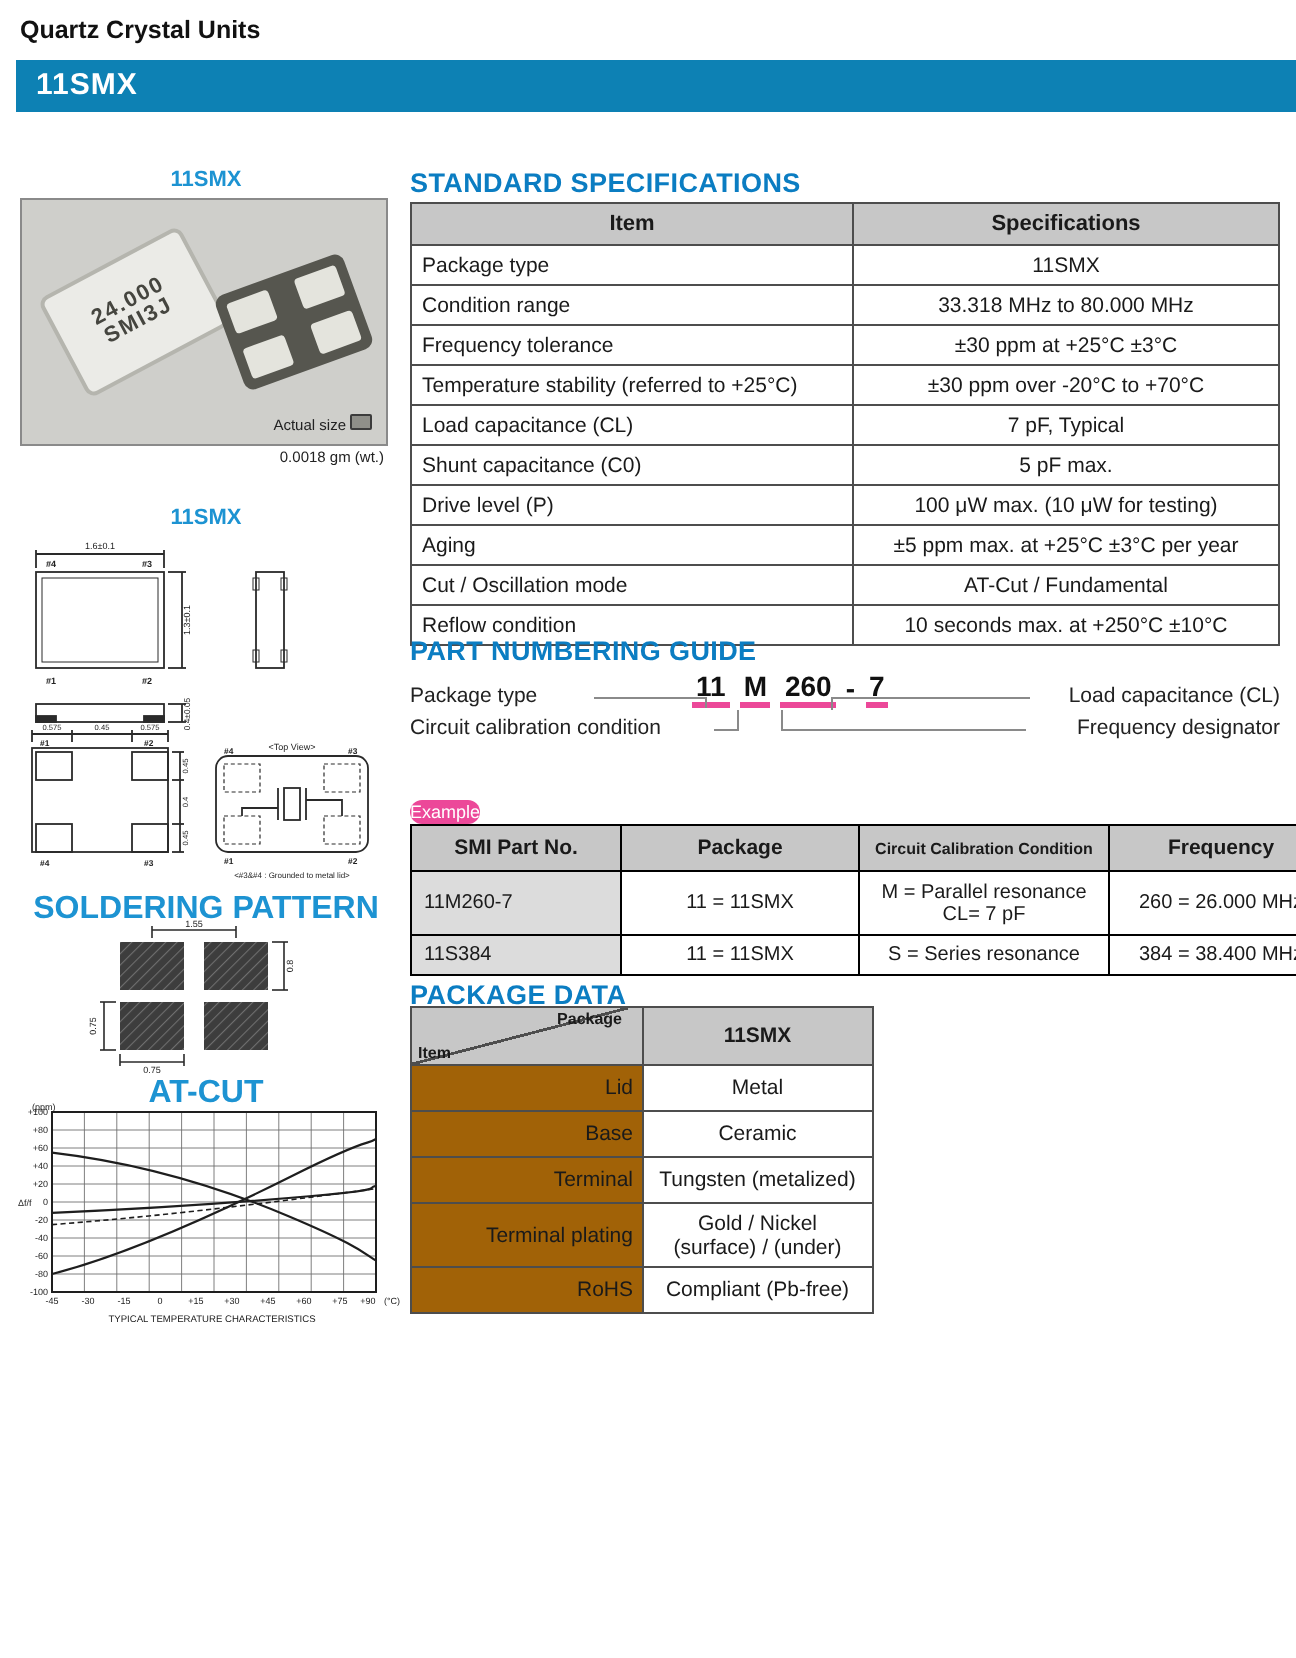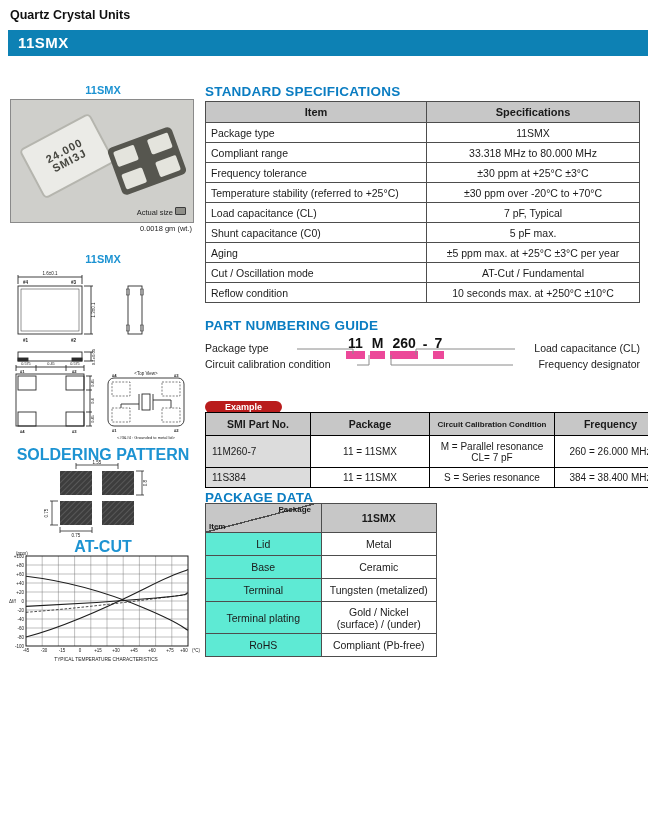--- a/index.html
+++ b/index.html
@@ -34,37 +34,37 @@
 
   .ex{width:435px;font-size:10px;table-layout:fixed;}
   .ex th,.ex td{border:1px solid #000000;padding:1px 3px;text-align:center;}
   .ex th{background:#c7c7c7;height:20px;font-size:10.5px;}
   .ex th.smallh{font-size:8px;}
   .ex td.first{background:#dcdcdc;text-align:left;padding-left:6px;}
 
   .pkg{width:232px;font-size:10.5px;table-layout:fixed;}
   .pkg th,.pkg td{border:1px solid #4d4d4d;padding:1px 4px;}
   .pkg th{background:#c7c7c7;}
-  .pkg td.item{background:#5eead4;width:104px;text-align:center;height:20px;}
+  .pkg td.item{background:#a16207;width:104px;text-align:right;height:20px;}
   .pkg td.val{text-align:center;}
   .corner{position:relative;width:108px;height:28px;background:#c7c7c7 linear-gradient(to bottom right,rgba(0,0,0,0) calc(50% - .7px),#4d4d4d calc(50% - .7px),#4d4d4d calc(50% + .7px),rgba(0,0,0,0) calc(50% + .7px));}
   .corner .ct{position:absolute;right:3px;top:1px;font-size:8px;font-weight:bold;}
   .corner .cb{position:absolute;left:3px;bottom:1px;font-size:8px;font-weight:bold;}
 
   .tapetbl{font-size:5.5px;text-align:center;table-layout:fixed;}
   .tapetbl th,.tapetbl td{border:1px solid #444;padding:0 1px;}
   .tapetbl th{height:11px;font-size:6px;}
   .tapetbl td{height:19px;}
 
   .pre{white-space:pre-line;}
 
   
-  .badge{display:inline-block;background:#b91c1c;color:#fff;font-size:9px;font-weight:bold;padding:1px 20px;border-radius:7px;}
+  .badge{display:inline-block;background:#ec4899;color:#fff;font-size:9px;font-weight:normal;padding:1px 0;border-radius:7px;}
   .pncode{font-size:14px;font-weight:bold;color:#111;display:flex;gap:5px;align-items:flex-start;}
-  .seg{border-bottom:8px solid #ec4899;padding:0 2px;line-height:15px;}
+  .seg{border-bottom:3px solid #ec4899;padding:0 2px;line-height:15px;}
   .pnlabel{font-size:10.5px;color:#222;}
 
   svg text{font-family:"Liberation Sans",sans-serif;fill:#222;}
 </style>
 </head>
 <body>
 
 <div id="page">
 
   <div class="abs doc-title" style="left:10px;top:8px;">Quartz Crystal Units</div>
@@ -356,38 +356,42 @@
     <tbody>
         <tr>
       <th class="item" style="text-align:center;">Item</th>
       <th>Specifications</th>
     </tr>
     <tr>
           <td class="item">Package type</td>
           <td class="val">11SMX</td>
         </tr>
     <tr>
-          <td class="item">Compliant range</td>
+          <td class="item">Condition range</td>
           <td class="val">33.318 MHz to 80.000 MHz</td>
         </tr>
     <tr>
           <td class="item">Frequency tolerance</td>
           <td class="val">±30 ppm at +25°C ±3°C</td>
         </tr>
     <tr>
           <td class="item">Temperature stability (referred to +25°C)</td>
           <td class="val">±30 ppm over -20°C to +70°C</td>
         </tr>
     <tr>
           <td class="item">Load capacitance (CL)</td>
           <td class="val">7 pF, Typical</td>
         </tr>
     <tr>
           <td class="item">Shunt capacitance (C0)</td>
           <td class="val">5 pF max.</td>
+        </tr>
+    <tr>
+          <td class="item">Drive level (P)</td>
+          <td class="val">100 μW max. (10 μW for testing)</td>
         </tr>
     <tr>
           <td class="item">Aging</td>
           <td class="val">±5 ppm max. at +25°C ±3°C per year</td>
         </tr>
     <tr>
           <td class="item">Cut / Oscillation mode</td>
           <td class="val">AT-Cut / Fundamental</td>
         </tr>
     <tr>

